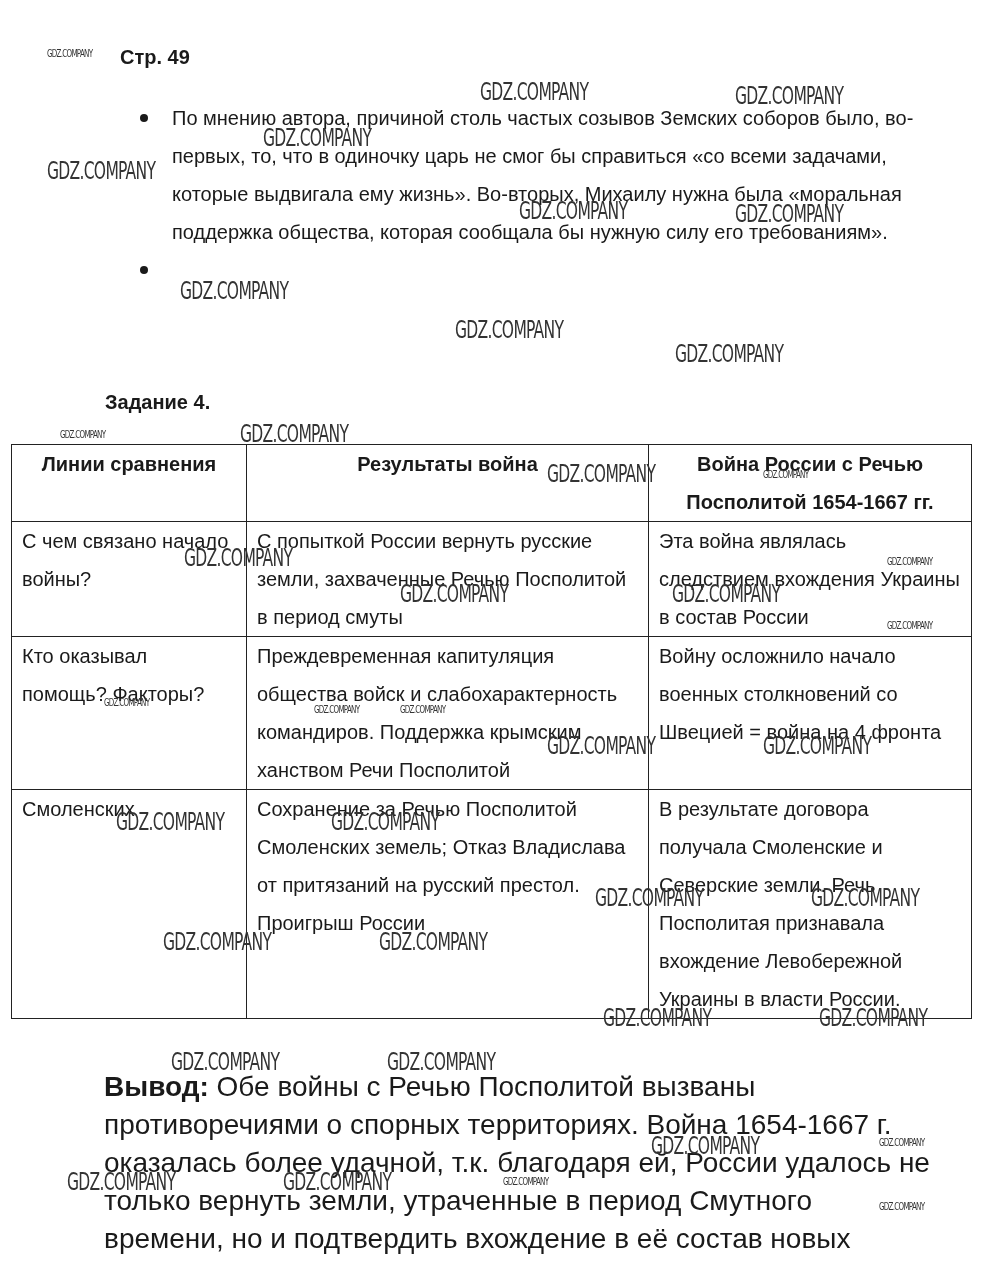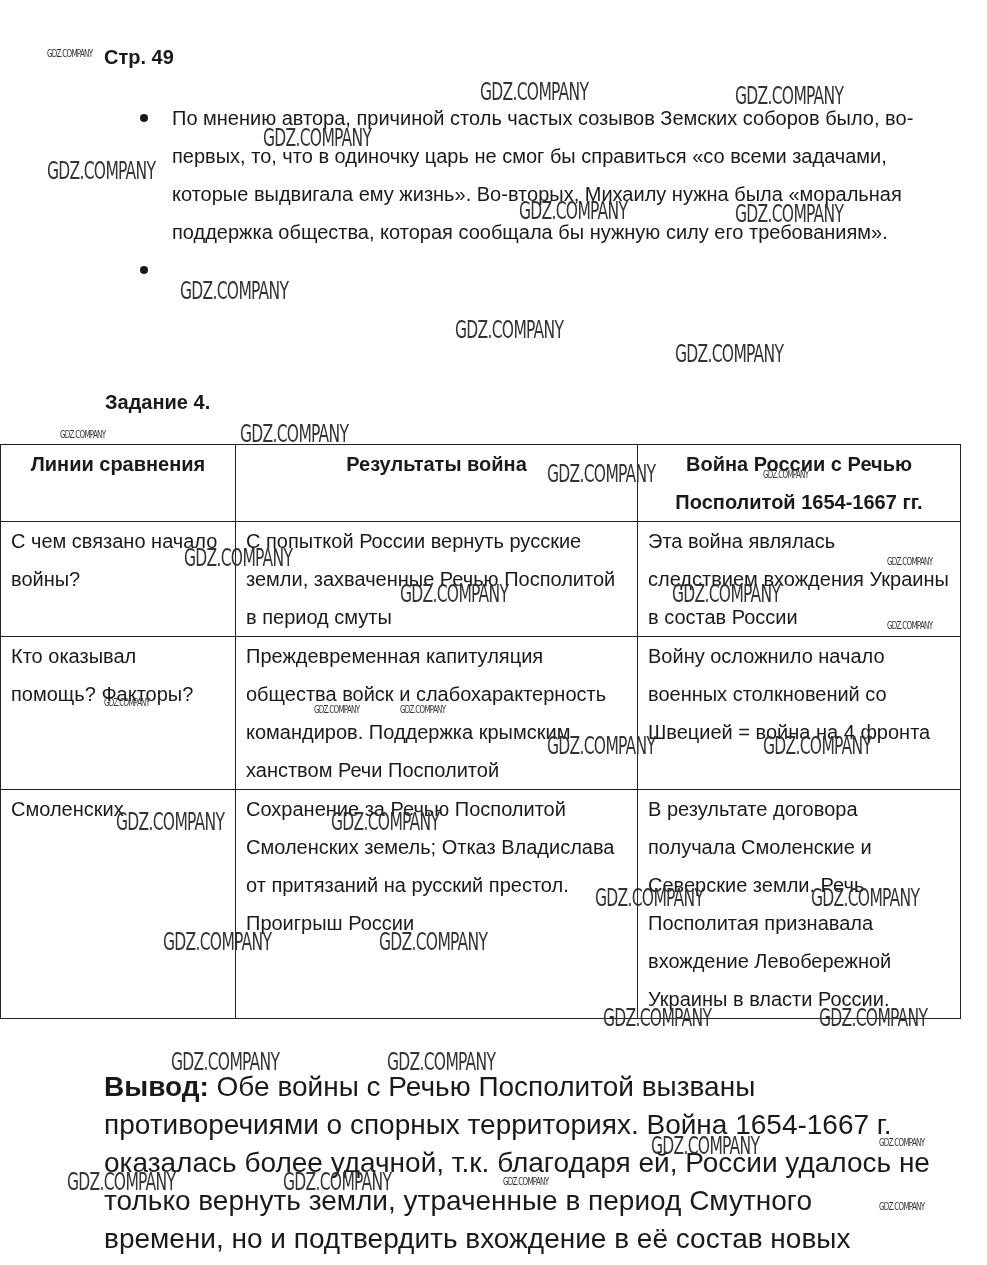--- a/index.html
+++ b/index.html
@@ -1,23 +1,23 @@
 <!DOCTYPE html>
 <html><head>
 <meta charset="utf-8">
 <style>
   html, body { margin:0; padding:0; background:#ffffff; }
   body { width:987px; height:1265px; position:relative; overflow:hidden;
          font-family:"Liberation Sans", sans-serif; color:#1a1a1a; }
-  .page-heading { position:absolute; left:104px; top:46px; font-size:20px; font-weight:bold; margin:0; }
+  .page-heading { position:absolute; left:120px; top:46px; font-size:20px; font-weight:bold; margin:0; }
   .bullets { position:absolute; left:134px; top:97px; width:830px; margin:2px; padding:0; list-style:none; }
   .bullets li { position:relative; padding-left:36px; font-size:20px; line-height:38px; }
   .bullets li .dot { position:absolute; left:4px; top:15px; width:8px; height:8px; border-radius:50%; background:#1a1a1a; }
   .task-title { position:absolute; left:104px; top:390px; font-size:20px; font-weight:bold; margin:1px; }
-  table.cmp { position:absolute; left:0; top:444px; width:960px; border-collapse:collapse; table-layout:fixed; }
+  table.cmp { position:absolute; left:11px; top:444px; width:960px; border-collapse:collapse; table-layout:fixed; }
   table.cmp td, table.cmp th { border:1px solid #222; vertical-align:top; font-size:20px; line-height:38px; padding:0 10px; text-align:left; font-weight:normal; }
   table.cmp th { font-weight:bold; text-align:center; height:76px; }
   table.cmp col.c1 { width:235px; }
   table.cmp col.c2 { width:402px; }
   table.cmp col.c3 { width:323px; }
   .row-h1 td { height:114px; }
   .row-h2 td { height:152px; }
   .row-h3 td { height:228px; }
   .conclusion { position:absolute; left:104px; top:1068px; width:830px; font-size:28px; line-height:38px; margin:0; }
   .conclusion b { font-weight:bold; }

